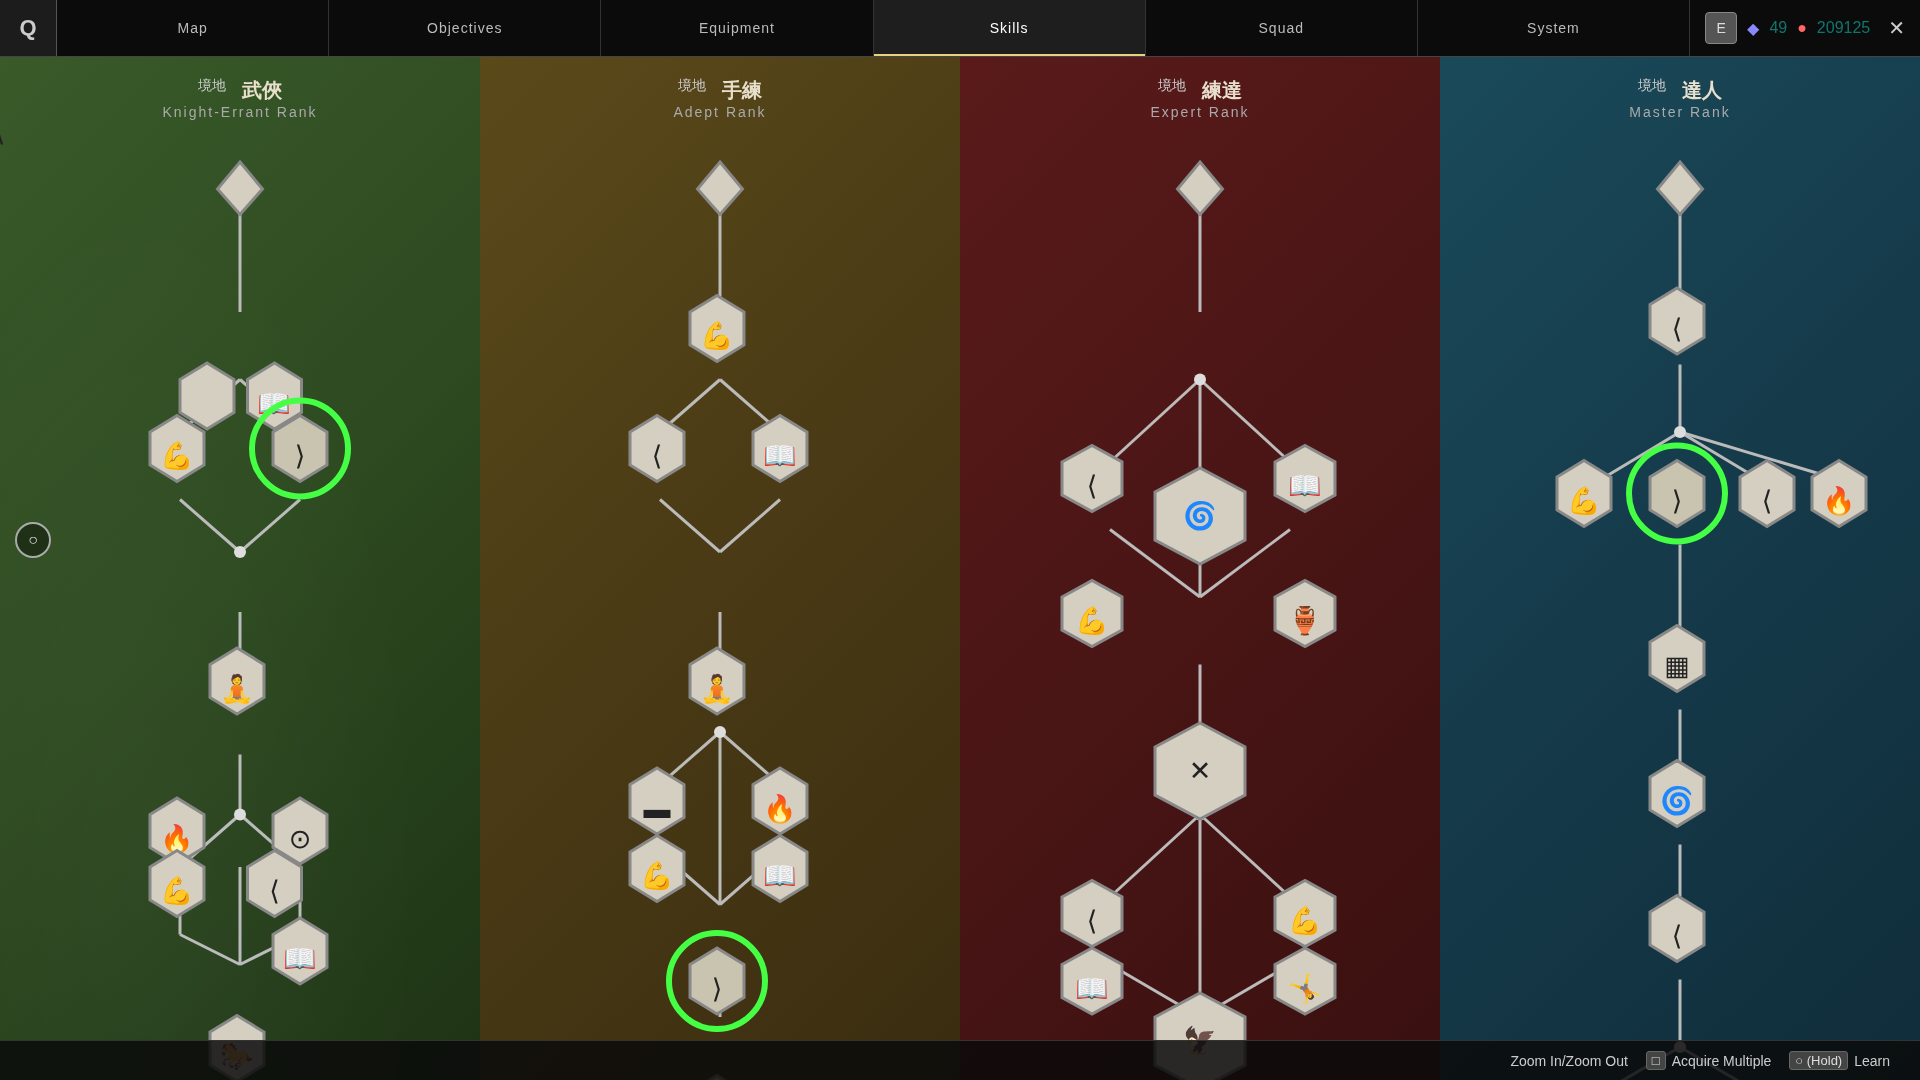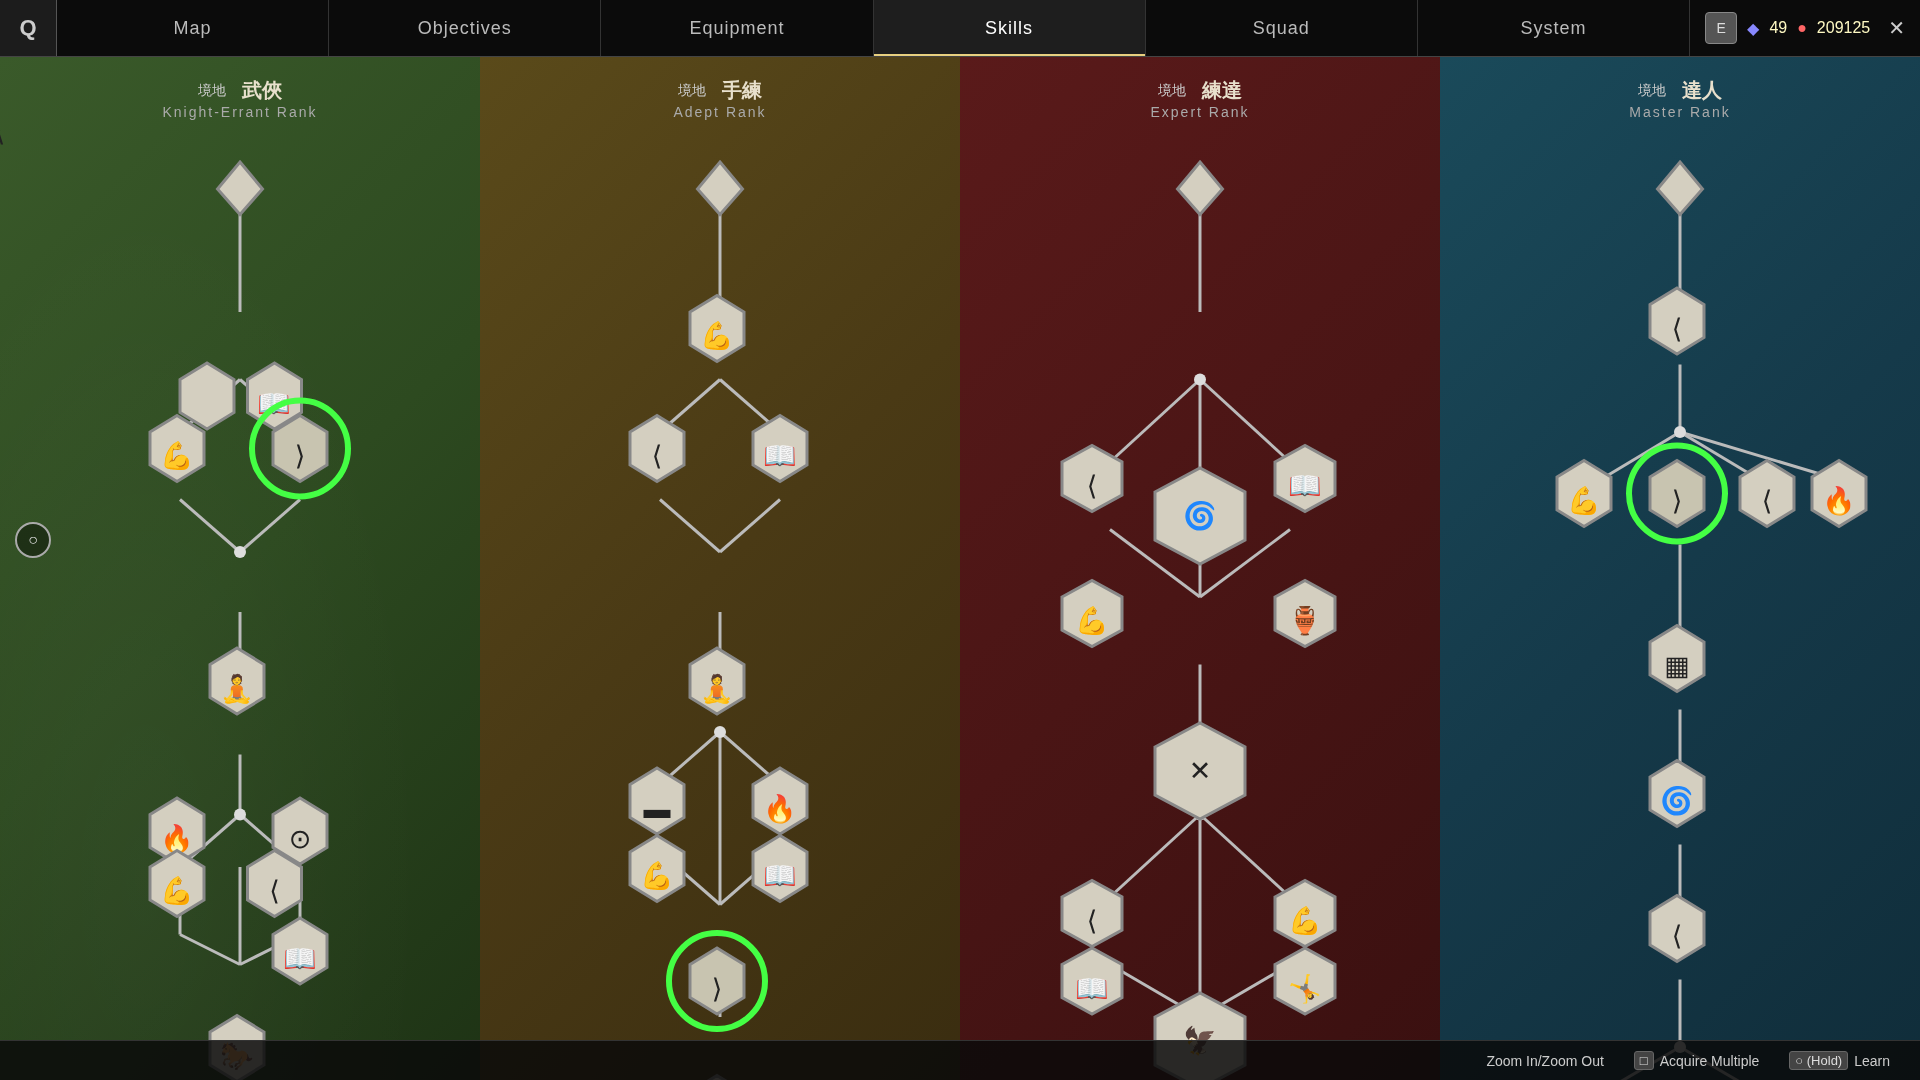--- a/index.html
+++ b/index.html
@@ -39,21 +39,21 @@
     .nav-tabs {
       display: flex;
       flex: 1;
     }
     .nav-tab {
       flex: 1;
       display: flex;
       align-items: center;
       justify-content: center;
       color: #bbb;
-      font-size: 18px;
+      font-size: 14px;
       cursor: pointer;
       border-right: 1px solid #333;
       position: relative;
       letter-spacing: 1px;
     }
     .nav-tab.active {
       color: #fff;
       background: rgba(255,255,255,0.08);
     }
     .nav-tab.active::after {
@@ -80,21 +80,21 @@
       align-items: center;
       justify-content: center;
       color: #ddd;
       font-size: 14px;
     }
     .nav-diamond-icon {
       color: #8888ff;
       font-size: 16px;
     }
     .nav-currency {
-      color: #fef9c3;
+      color: #0f766e;
       font-size: 16px;
     }
     .nav-circle-icon {
       color: #ff6666;
       font-size: 16px;
     }
     .nav-close {
       color: #ccc;
       font-size: 20px;
       cursor: pointer;
@@ -158,21 +158,20 @@
       margin-bottom: 10px;
       z-index: 2;
     }
     .column-rank-label {
       font-size: 14px;
       color: #aaa;
       letter-spacing: 2px;
     }
     .column-rank-chinese {
       display: flex;
-      align-items: center;
       gap: 16px;
       justify-content: center;
     }
     .rank-prefix {
       font-size: 14px;
       color: #ccc;
     }
     .rank-name {
       font-size: 20px;
       color: #e8e0cc;
@@ -230,21 +229,21 @@
     
     #bottom-bar {
       position: absolute;
       bottom: 0; left: 0; right: 0;
       height: 40px;
       background: rgba(10,10,10,0.85);
       display: flex;
       align-items: center;
       justify-content: flex-end;
       padding: 0 30px;
-      gap: 30px;
+      gap: 18px;
       border-top: 1px solid #333;
       z-index: 100;
     }
     .bottom-hint {
       color: #ccc;
       font-size: 14px;
       display: flex;
       align-items: center;
       gap: 6px;
     }

